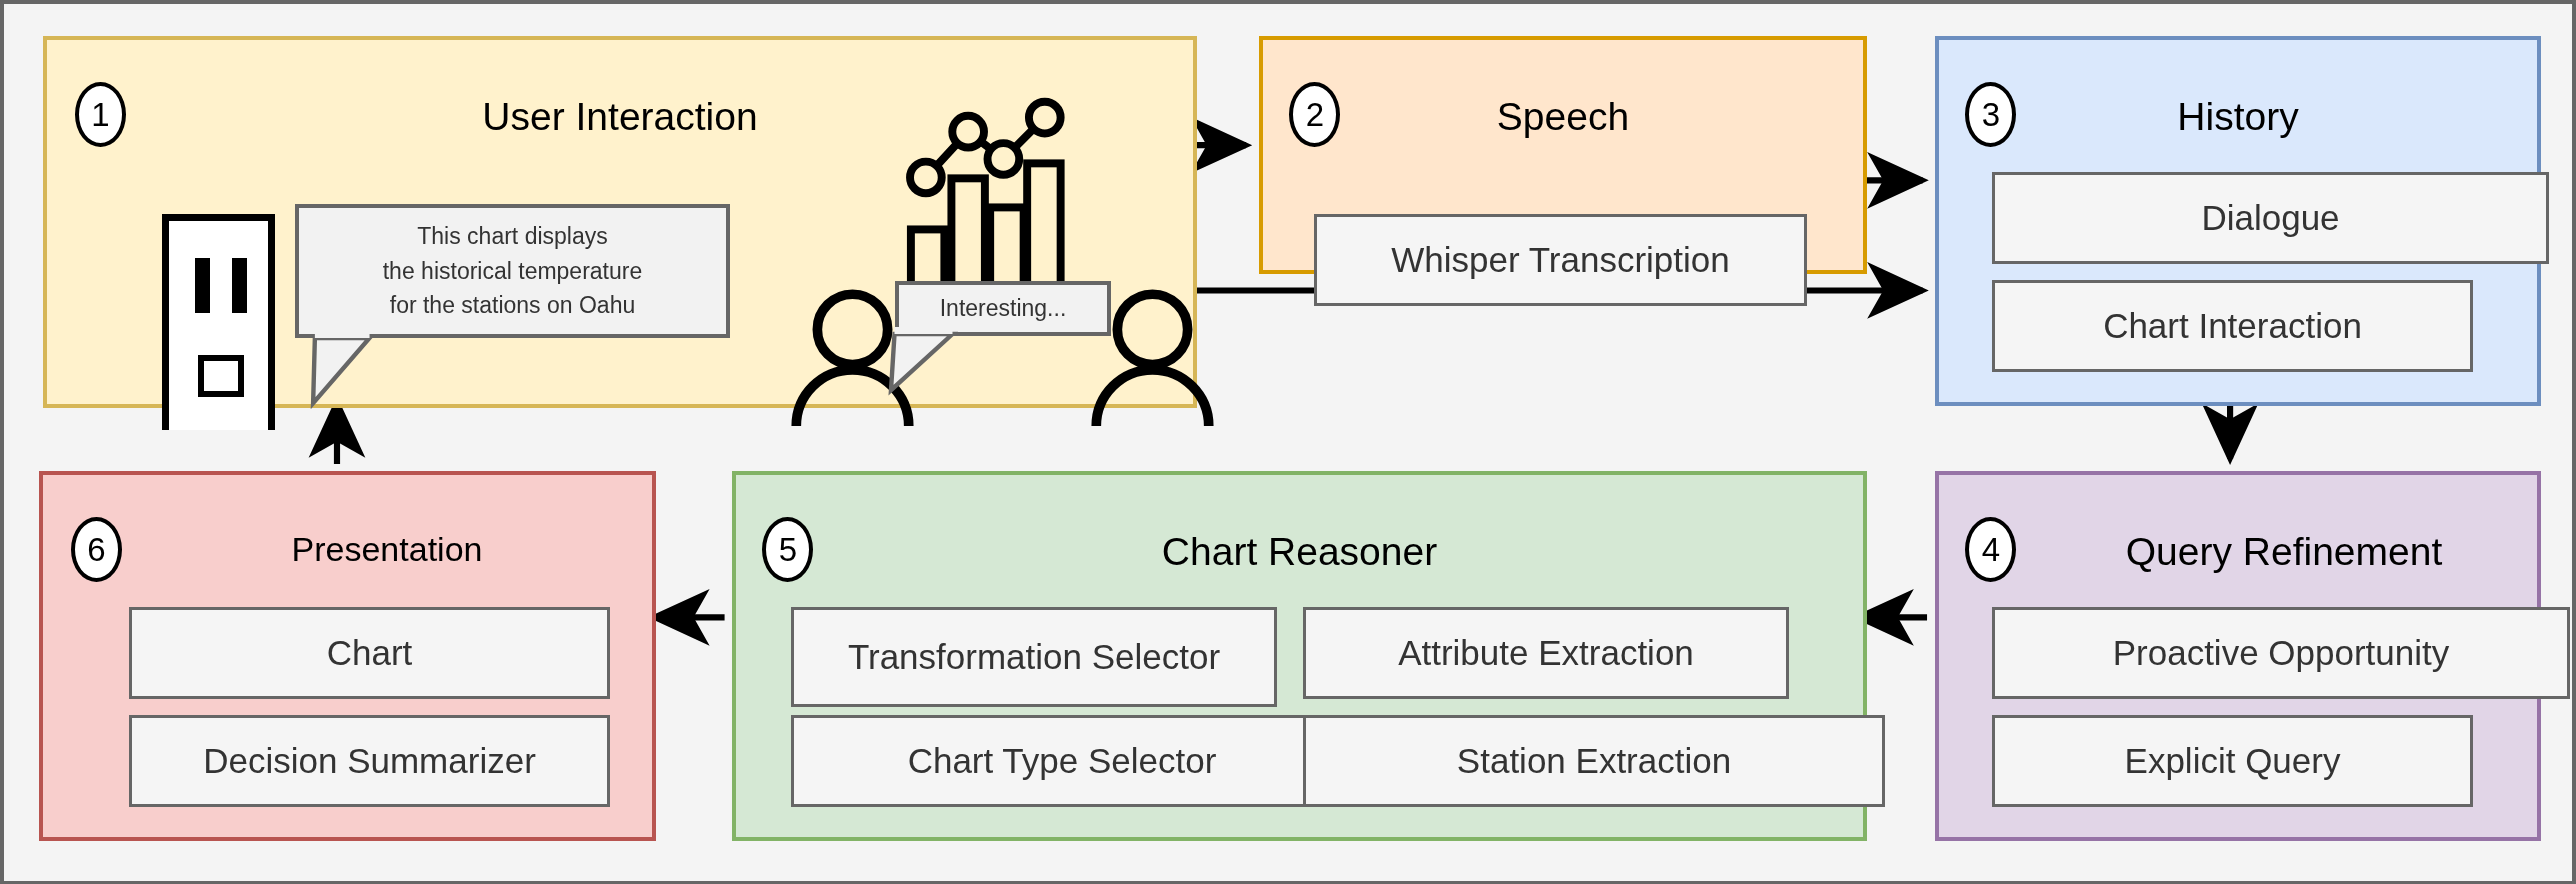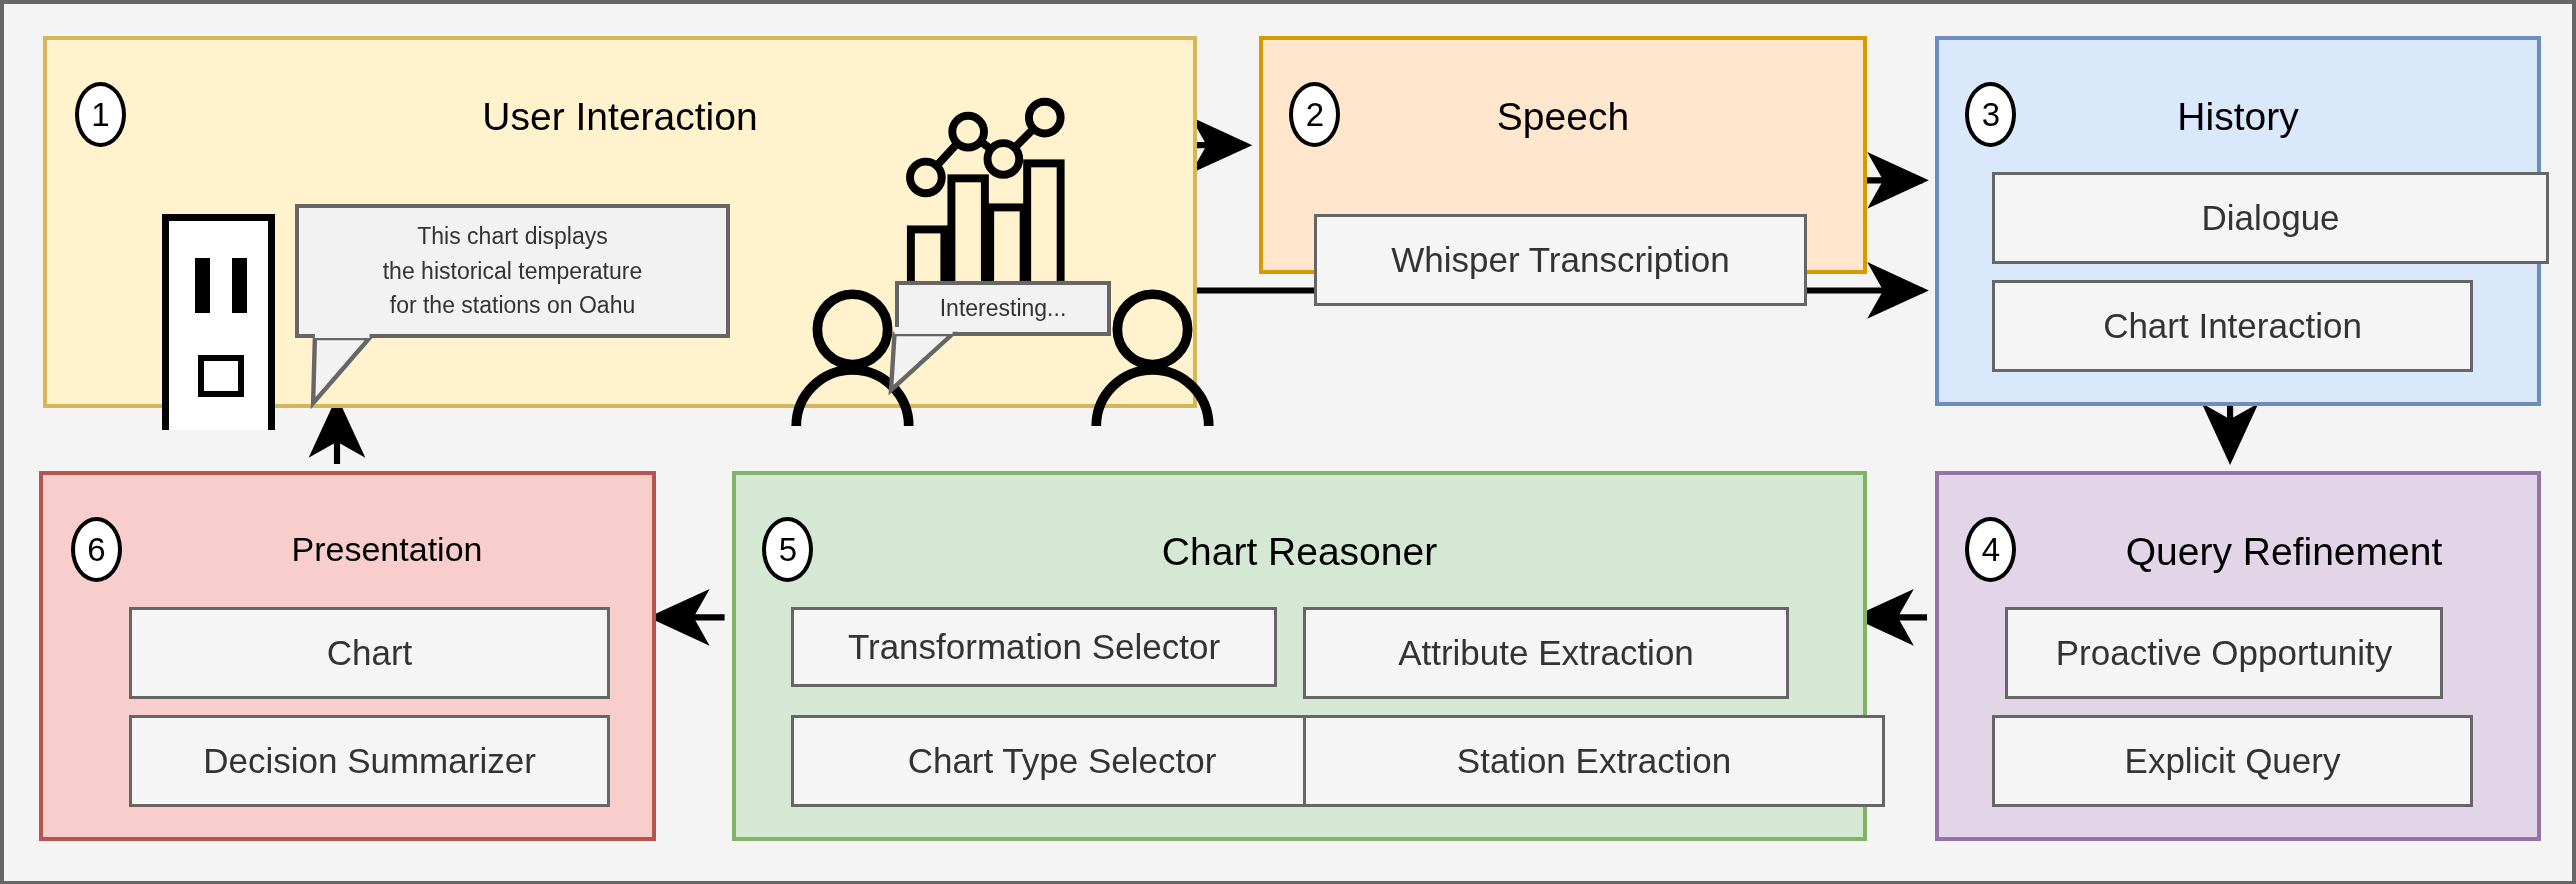--- a/index.html
+++ b/index.html
@@ -161,31 +161,31 @@
   #sub-dialogue        { left: 53px; top: 132px; width: 557px; height: 92px; }
   #sub-chart-inter     { left: 53px; top: 240px; width: 481px; height: 92px; }
 
   
   #box-query {
     left: 1931px; top: 467px; width: 606px; height: 370px;
     background: #e1d5e7; border-color: #9673a6;
   }
   #box-query .title { top: 55px; left: 92px; right: 0; text-align: center; font-size: 39px; }
   #box-query .badge { left: 26.4px; top: 42px; }
-  #sub-proactive  { left: 66px; top: 132px; width: 438px; height: 92px; }
+  #sub-proactive  { left: 53px; top: 132px; width: 578px; height: 92px; }
   #sub-explicit   { left: 53px; top: 240px; width: 481px; height: 92px; }
 
   
   #box-reasoner {
     left: 728px; top: 467px; width: 1135px; height: 370px;
     background: #d5e8d4; border-color: #82b366;
   }
   #box-reasoner .title { top: 55px; font-size: 39px; }
   #box-reasoner .badge { left: 26.4px; top: 42px; }
-  #sub-transformation { left: 55px; top: 132px; width: 486px; height: 80px; }
+  #sub-transformation { left: 55px; top: 132px; width: 486px; height: 100px; }
   #sub-attribute      { left: 567px; top: 132px; width: 486px; height: 92px; }
   #sub-charttype      { left: 55px; top: 240px; width: 542px; height: 92px; }
   #sub-station        { left: 567px; top: 240px; width: 582px; height: 92px; }
 
   
   #box-presentation {
     left: 35px; top: 467px; width: 617px; height: 370px;
     background: #f8cecc; border-color: #b85450;
   }
   #box-presentation .title { top: 55px; left: 79px; right: 0; text-align: center; font-size: 34px; }

